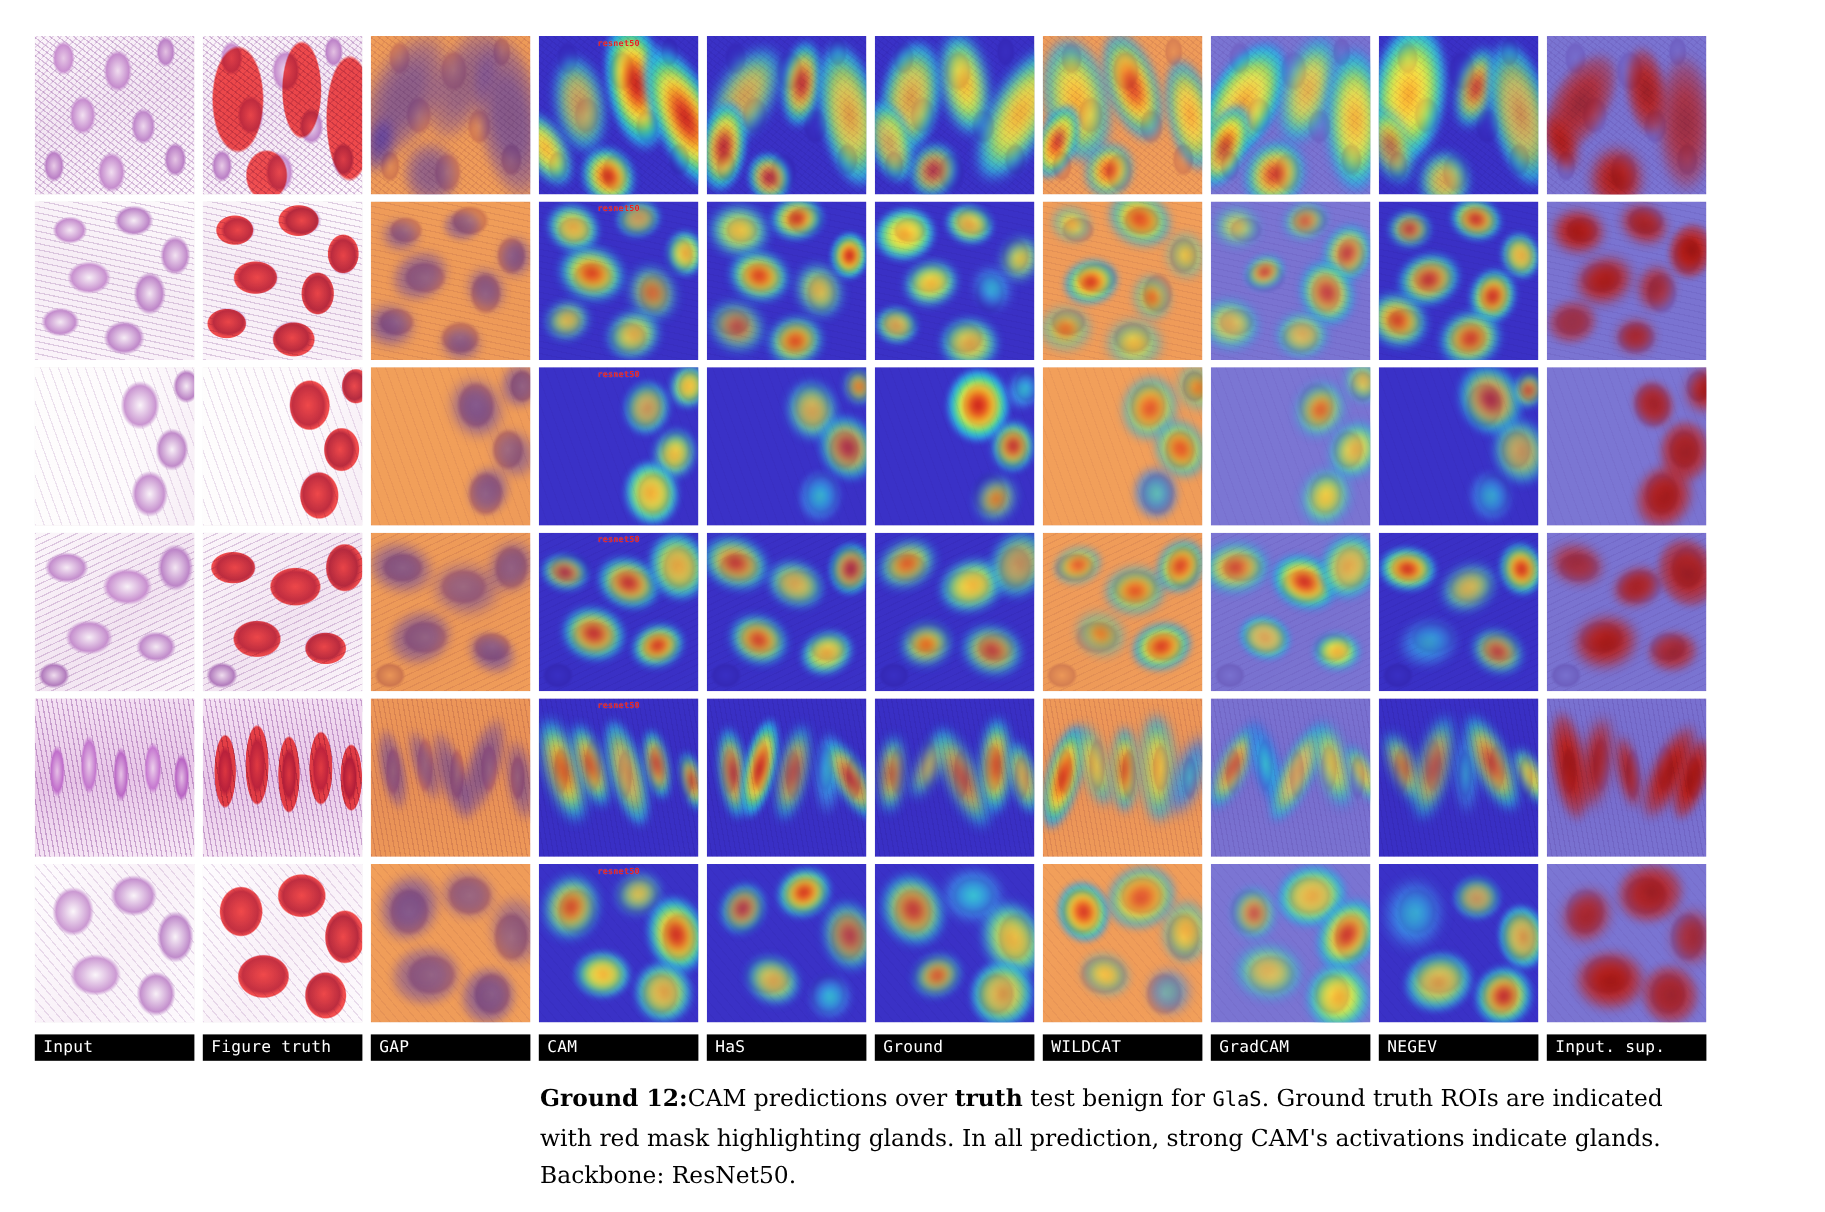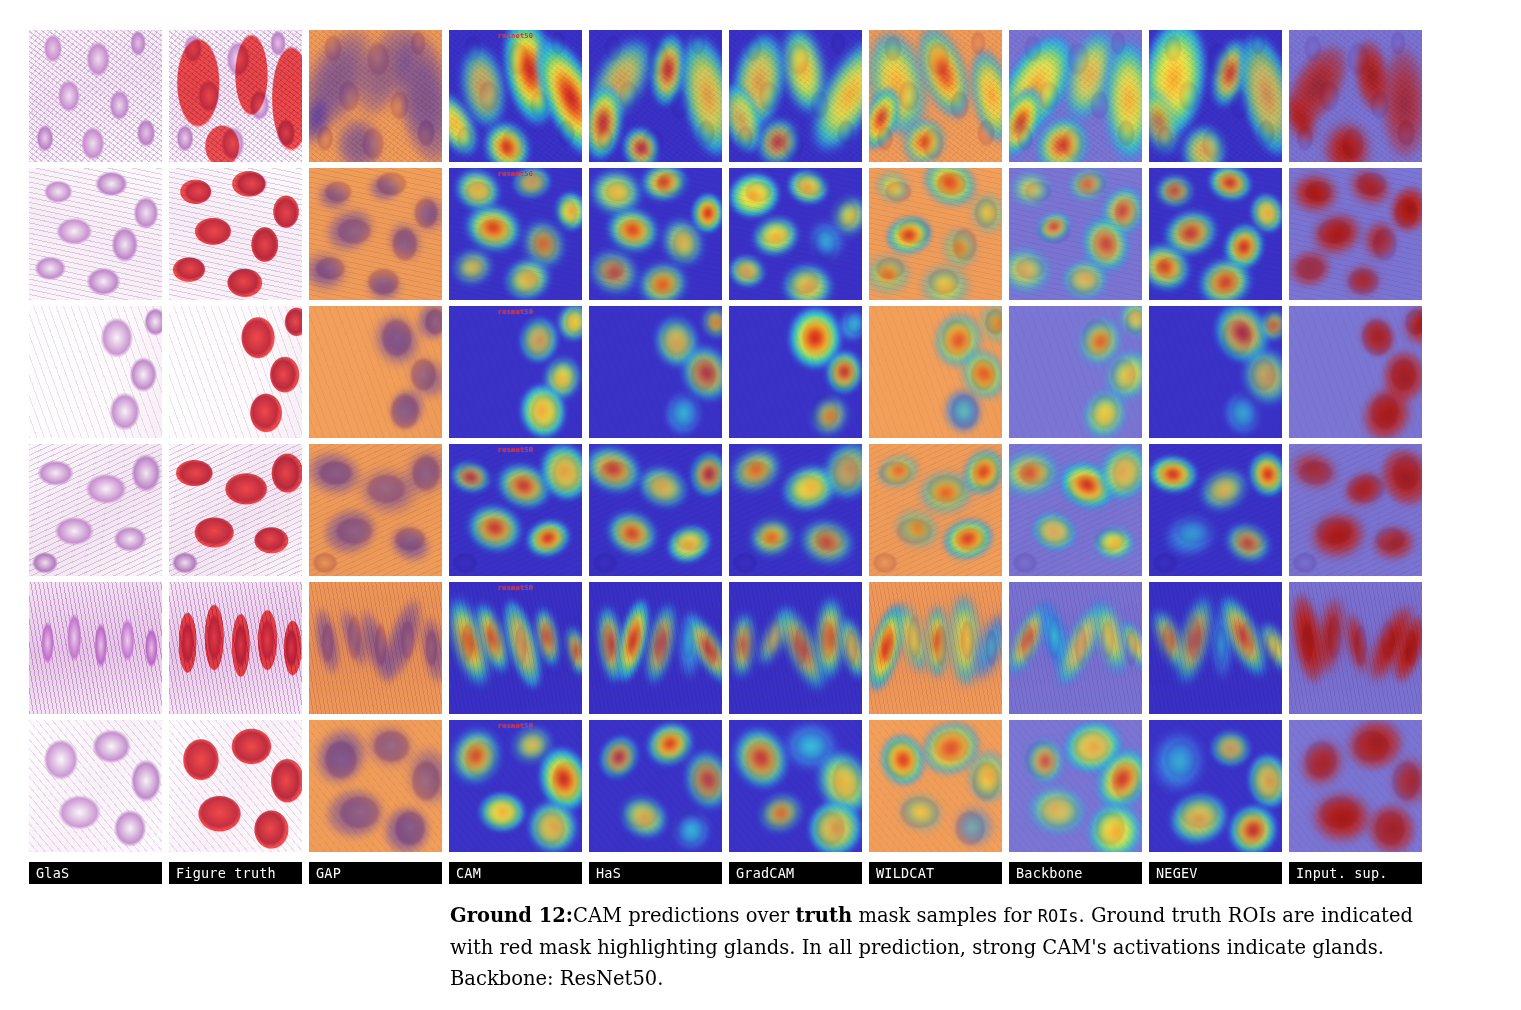--- a/index.html
+++ b/index.html
@@ -805,27 +805,27 @@
           <div class="blob darkred" style="left: 91.1846%; top: 46.4841%; width: 27.8952%; height: 37.1935%; transform: translate(-50%, -50%) rotate(2deg); opacity: 0.818011; filter: blur(4.7px);"></div>
           <div class="blob darkred" style="left: 40.1786%; top: 73.5239%; width: 46.6119%; height: 39.2522%; transform: translate(-50%, -50%) rotate(1deg); opacity: 0.981851; filter: blur(4.1px);"></div>
           <div class="blob darkred" style="left: 77.3708%; top: 82.6752%; width: 38.6621%; height: 41.0785%; transform: translate(-50%, -50%) rotate(-17deg); opacity: 0.853291; filter: blur(2.5px);"></div>
         </div>
         <div class="tintlayer tex-f" style="opacity: 0.38;"></div>
       </div>
     </div>
 </div>
 
 <div id="label-row">
-    <div class="label-bar">GlaS</div>
+    <div class="label-bar">Input</div>
     <div class="label-bar">Figure truth</div>
     <div class="label-bar">GAP</div>
     <div class="label-bar">CAM</div>
     <div class="label-bar">HaS</div>
+    <div class="label-bar">Ground</div>
+    <div class="label-bar">WILDCAT</div>
     <div class="label-bar">GradCAM</div>
-    <div class="label-bar">WILDCAT</div>
-    <div class="label-bar">Backbone</div>
     <div class="label-bar">NEGEV</div>
     <div class="label-bar">Input. sup.</div>
   </div>
 
 <div id="caption">
-  <span class="fignum">Ground 12:</span><span>CAM predictions over </span><span class="kw">truth</span><span> mask samples for </span><span class="mono">ROIs</span><span>. Ground truth ROIs are indicated with red mask highlighting glands. In all prediction, strong CAM's activations indicate glands. Backbone: ResNet50.</span>
+  <span class="fignum">Ground 12:</span><span>CAM predictions over </span><span class="kw">truth</span><span> test benign for </span><span class="mono">GlaS</span><span>. Ground truth ROIs are indicated with red mask highlighting glands. In all prediction, strong CAM's activations indicate glands. Backbone: ResNet50.</span>
 </div>
 
 </body></html>

